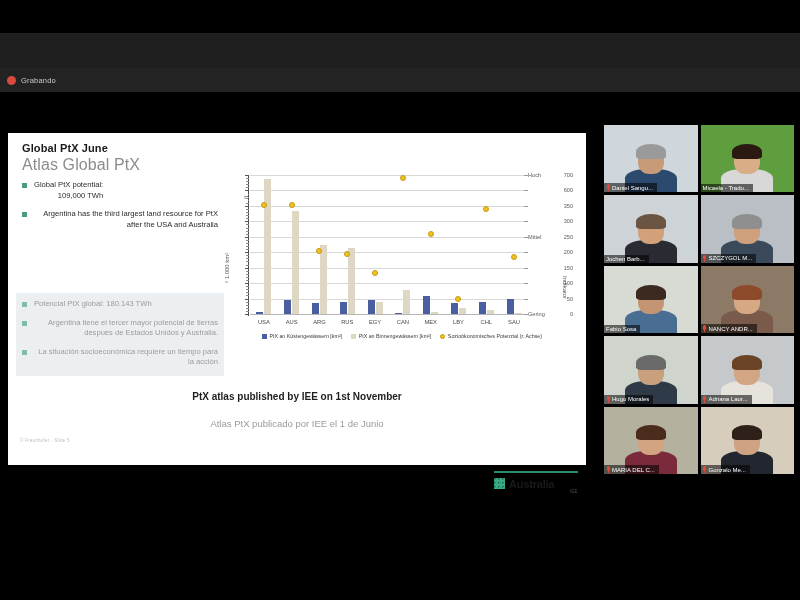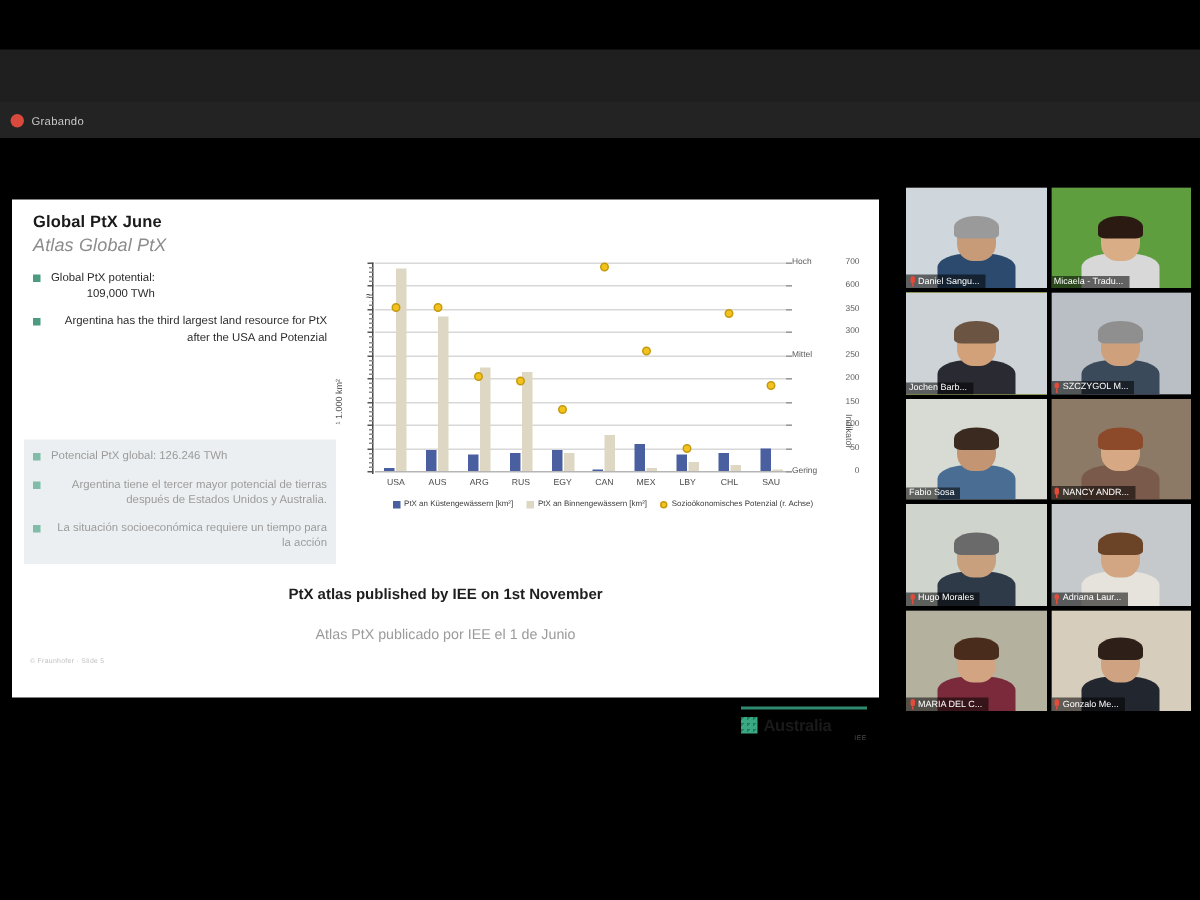--- a/index.html
+++ b/index.html
@@ -39,21 +39,21 @@
     width: 578px; height: 332px;
     background: #ffffff;
   }
 
   .slide-title {
     position: absolute; left: 14px; top: 9px;
     font-size: 11px; font-weight: bold; color: #1a1a1a; letter-spacing: .1px;
   }
   .slide-subtitle {
     position: absolute; left: 14px; top: 23px;
-    font-size: 12px; color: #8c8c8c; letter-spacing: .1px; font-style: italic;
+    font-size: 16px; color: #8c8c8c; letter-spacing: .1px;
   }
 
   
   .bullets { position: absolute; left: 14px; top: 47px; width: 196px; }
   .bullets-es {
     position: absolute; left: 8px; top: 160px;
     width: 208px; padding: 6px 6px 8px 6px;
     background: #eceff1;
   }
   .bullet { display: flex; gap: 7px; margin-bottom: 8px; }
@@ -235,28 +235,28 @@
       <div class="slide-subtitle">Atlas Global PtX</div>
 
       <div class="bullets">
         <div class="bullet">
           <span class="bullet-mark"></span>
           <span class="bullet-text" style="white-space:pre-line">Global PtX potential:
 109,000 TWh</span>
         </div>
         <div class="bullet">
           <span class="bullet-mark"></span>
-          <span class="bullet-text">Argentina has the third largest land resource for PtX after the USA and Potenzial</span>
+          <span class="bullet-text">Argentina has the third largest land resource for PtX after the USA and Australia</span>
         </div>
       </div>
 
       <div class="bullets-es">
         <div class="bullet">
           <span class="bullet-mark"></span>
-          <span class="bullet-text">Potencial PtX global: 126.246 TWh</span>
+          <span class="bullet-text">Potencial PtX global: 180.143 TWh</span>
         </div>
         <div class="bullet">
           <span class="bullet-mark"></span>
           <span class="bullet-text">Argentina tiene el tercer mayor potencial de tierras después de Estados Unidos y Australia.</span>
         </div>
         <div class="bullet">
           <span class="bullet-mark"></span>
           <span class="bullet-text">La situación socioeconómica requiere un tiempo para la acción</span>
         </div>
       </div>

